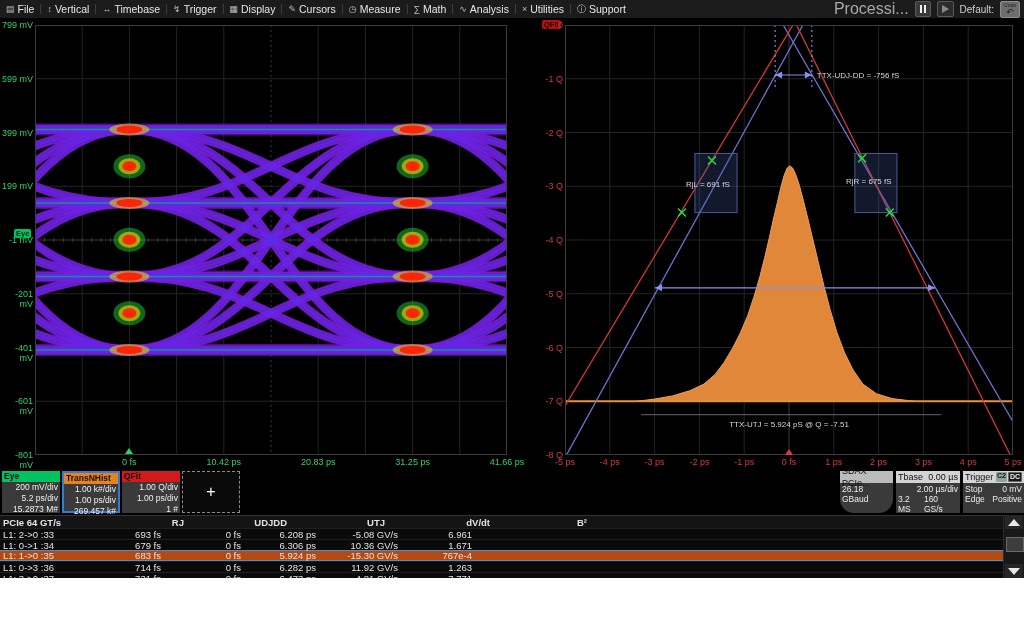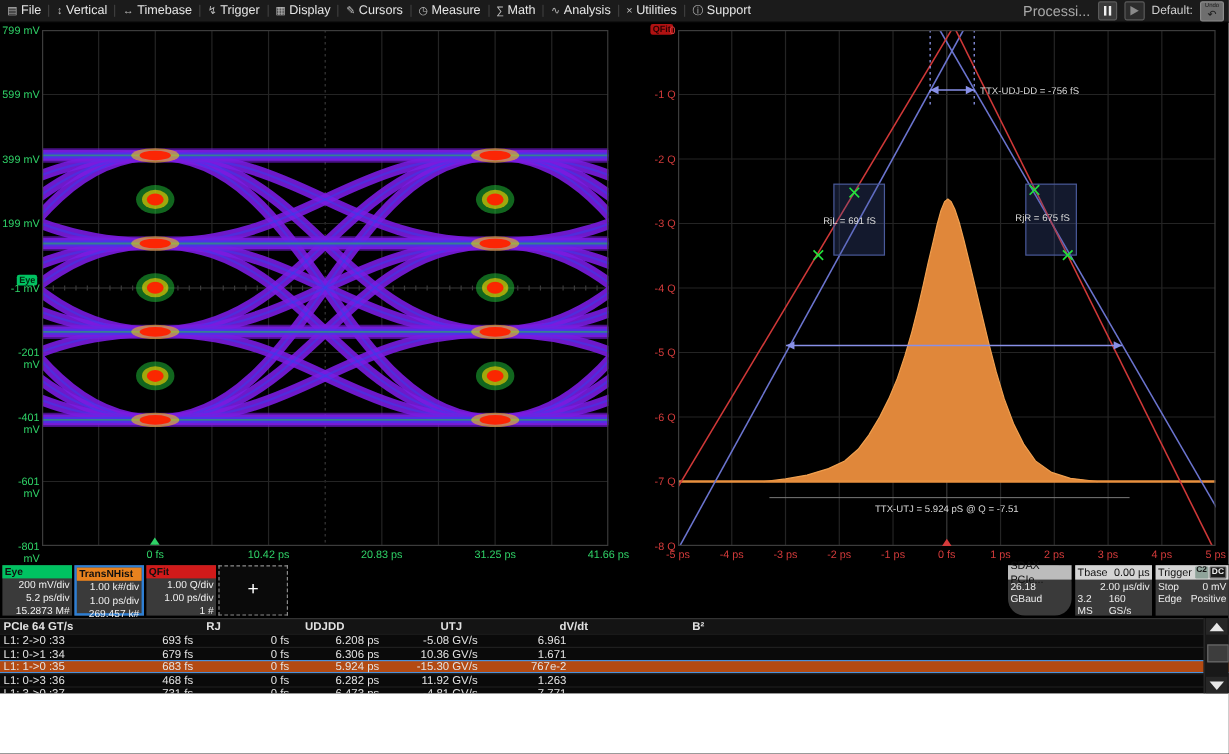--- a/index.html
+++ b/index.html
@@ -6,21 +6,21 @@
   #app{position:relative;width:1024px;height:578px;background:#000;overflow:hidden;
        font-family:"Liberation Sans",sans-serif;color:#ddd;}
   
   #menubar{position:absolute;left:0;top:0;width:1024px;height:18px;background:#1b1b1b;
            border-bottom:1px solid #000;display:flex;align-items:center;}
   .menu-item{display:flex;align-items:center;gap:3px;padding:0 6px;height:18px;cursor:default;}
   .mi-icon{font-size:9px;color:#bdbdbd;line-height:18px;}
   .mi-label{font-size:10.5px;color:#e6e6e6;line-height:18px;}
   .menu-div{width:1px;height:10px;background:#3c3c3c;}
   #menu-right{margin-left:auto;display:flex;align-items:center;gap:6px;padding-right:4px;}
-  #processing{font-size:12px;color:#a8a8a8;text-align:center;}
+  #processing{font-size:16px;color:#a8a8a8;text-align:center;}
   .tb-btn{height:14px;border:1px solid #5a5a5a;border-radius:2px;background:#3a3a3a;
           display:flex;align-items:center;justify-content:center;padding:0 4px;}
   .pausebars{display:flex;gap:2px;}
   .pausebars i{display:block;width:2px;height:8px;background:#f0f0f0;}
   .playtri{width:0;height:0;border-left:7px solid #8a8a8a;border-top:4px solid transparent;border-bottom:4px solid transparent;}
   #default-label{font-size:10px;color:#cfcfcf;}
   #undo-btn{height:15px;background:#6e6e6e;border:1px solid #8c8c8c;border-radius:2px;
             display:flex;flex-direction:column;align-items:center;justify-content:center;padding:0 3px;}
   #undo-btn .u-txt{font-size:5px;color:#1c1c1c;line-height:5px;}
   #undo-btn .u-ic{font-size:9px;color:#1c1c1c;line-height:8px;}
@@ -568,25 +568,25 @@
           <div class="tc tc2">6.306 ps</div>
           <div class="tc tc3">10.36 GV/s</div>
           <div class="tc tc4">1.671</div>
         </div>
         <div class="trow sel">
           <div class="tc-name">L1: 1-&gt;0 :35</div>
           <div class="tc tc0">683 fs</div>
           <div class="tc tc1">0 fs</div>
           <div class="tc tc2">5.924 ps</div>
           <div class="tc tc3">-15.30 GV/s</div>
-          <div class="tc tc4">767e-2</div>
+          <div class="tc tc4">767e-4</div>
         </div>
         <div class="trow">
           <div class="tc-name">L1: 0-&gt;3 :36</div>
-          <div class="tc tc0">468 fs</div>
+          <div class="tc tc0">714 fs</div>
           <div class="tc tc1">0 fs</div>
           <div class="tc tc2">6.282 ps</div>
           <div class="tc tc3">11.92 GV/s</div>
           <div class="tc tc4">1.263</div>
         </div>
         <div class="trow">
           <div class="tc-name">L1: 3-&gt;0 :37</div>
           <div class="tc tc0">731 fs</div>
           <div class="tc tc1">0 fs</div>
           <div class="tc tc2">6.473 ps</div>

